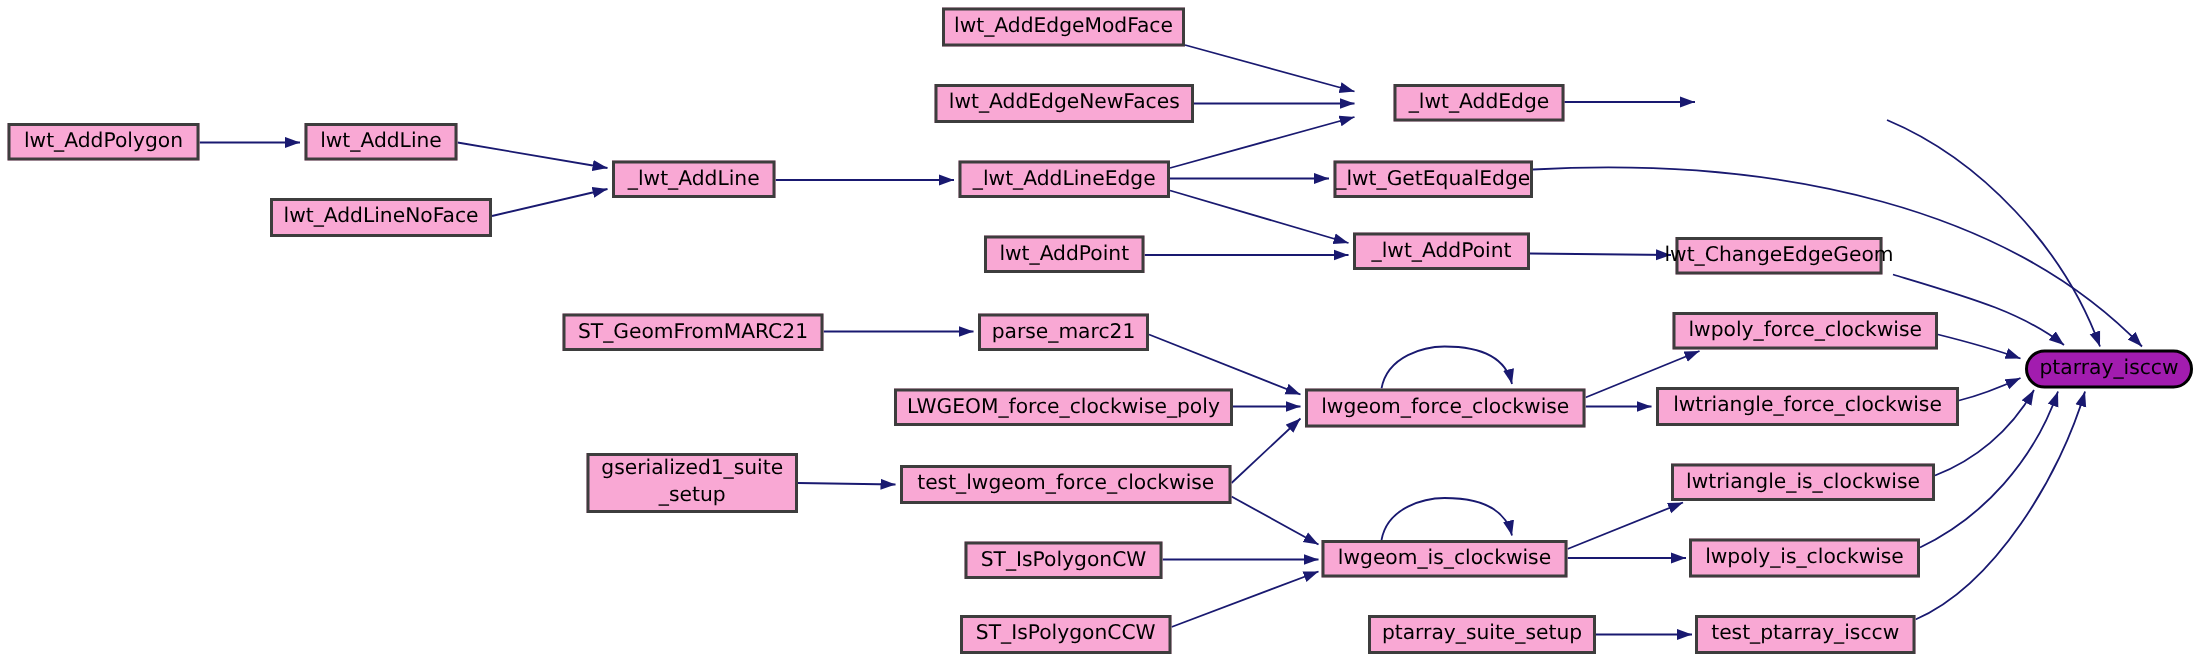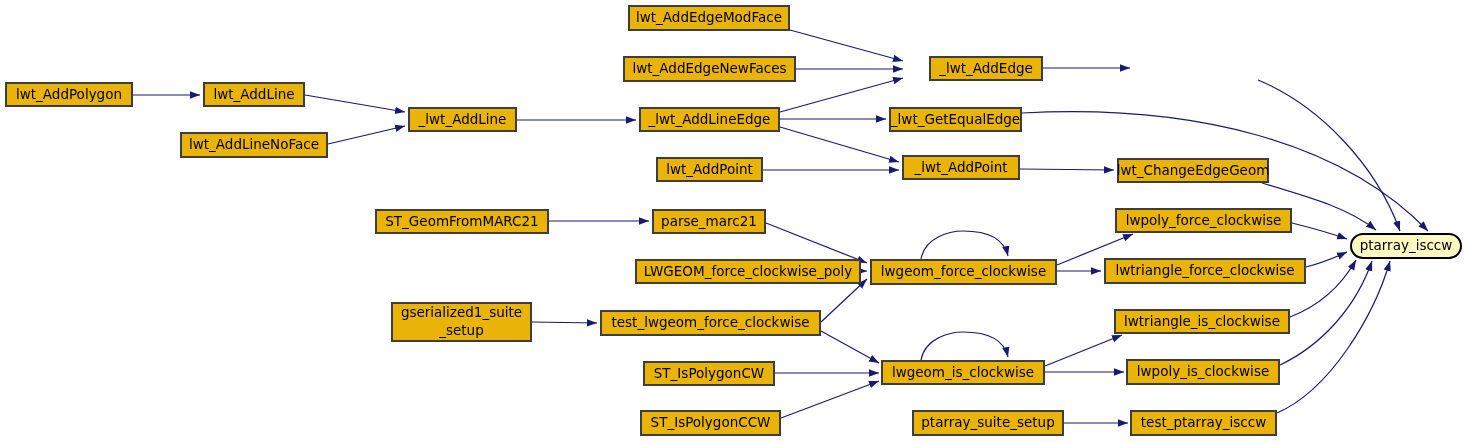--- a/index.html
+++ b/index.html
@@ -9,35 +9,35 @@
     height: 443px;
     font-family: "DejaVu Sans", "Liberation Sans", sans-serif;
     background: #ffffff;
     overflow: hidden;
   }
   .graph svg { position: absolute; left: 0; top: 0; z-index: 1; }
   .node {
     position: absolute;
     box-sizing: border-box;
     border: 2px solid #3d3d3d;
-    background: #eab308;
+    background: #f9a8d4;
     color: #000000;
     display: flex;
     flex-direction: column;
     align-items: center;
     justify-content: center;
     font-size: 13.5px;
     line-height: 1.3;
     white-space: nowrap;
     text-align: center;
     z-index: 2;
     cursor: default;
   }
   .node.highlight {
-    background: #fef9c3;
+    background: #a21caf;
     border-color: #000000;
     border-radius: 13px;
   }
 </style>
 </head>
 <body>
 
 <div class="graph">
     <svg width="1468" height="443">
       <defs>
@@ -107,30 +107,30 @@
     </div>
     <div class="node" style="left: 929px; top: 56px; width: 114px; height: 25px;">
       <span>_lwt_AddEdge</span>
     </div>
     <div class="node" style="left: 889px; top: 107px; width: 133px; height: 25px;">
       <span>_lwt_GetEqualEdge</span>
     </div>
     <div class="node" style="left: 902px; top: 155px; width: 118px; height: 25px;">
       <span>_lwt_AddPoint</span>
     </div>
-    <div class="node" style="left: 1117px; top: 158px; width: 152px; height: 25px;">
+    <div class="node" style="left: 1117px; top: 158px; width: 138px; height: 25px;">
       <span>lwt_ChangeEdgeGeom</span>
     </div>
     <div class="node" style="left: 375px; top: 209px; width: 174px; height: 25px;">
       <span>ST_GeomFromMARC21</span>
     </div>
     <div class="node" style="left: 652px; top: 209px; width: 114px; height: 25px;">
       <span>parse_marc21</span>
     </div>
-    <div class="node" style="left: 596px; top: 259px; width: 226px; height: 25px; margin-left: 39px;">
+    <div class="node" style="left: 596px; top: 259px; width: 226px; height: 25px;">
       <span>LWGEOM_force_clockwise_poly</span>
     </div>
     <div class="node" style="left: 391px; top: 302px; width: 141px; height: 40px; align-items: center;">
       <span>gserialized1_suite</span>
       <span>_setup</span>
     </div>
     <div class="node" style="left: 600px; top: 310px; width: 221px; height: 26px;">
       <span>test_lwgeom_force_clockwise</span>
     </div>
     <div class="node" style="left: 870px; top: 259px; width: 187px; height: 26px;">

